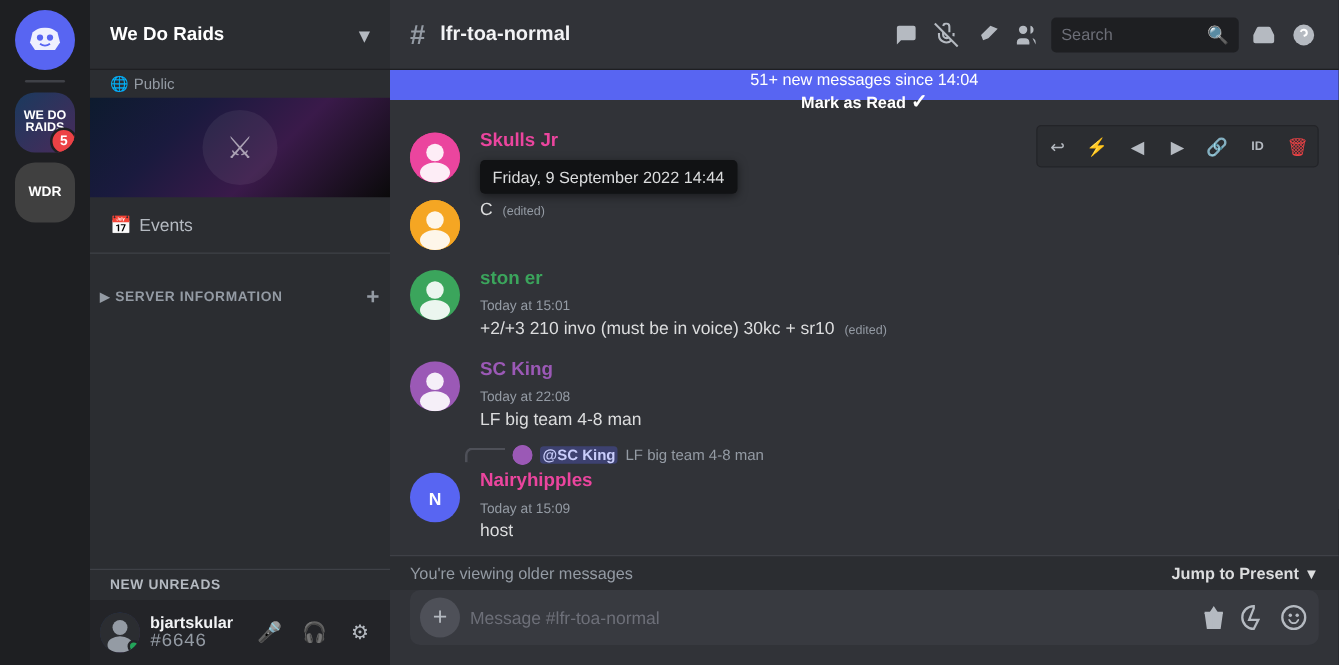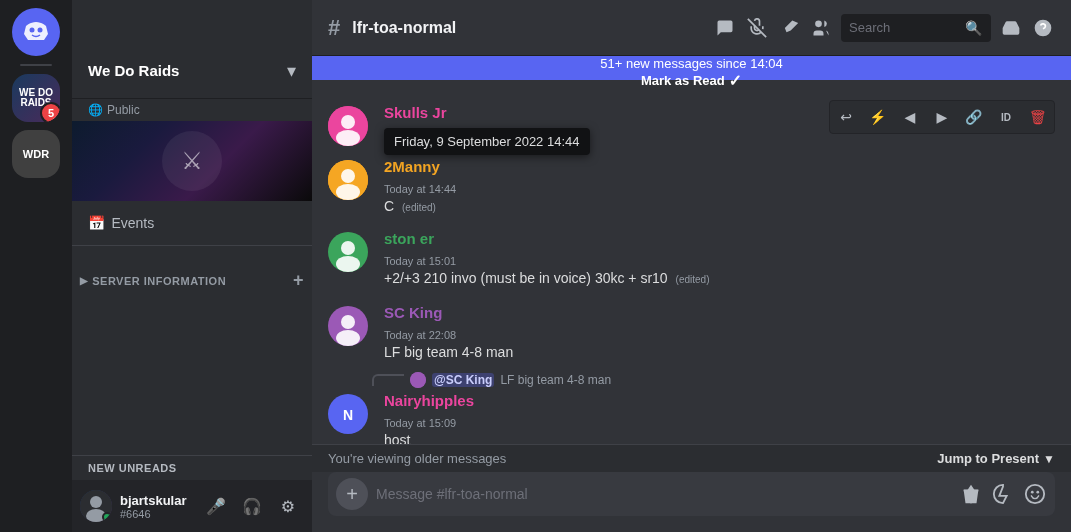--- a/index.html
+++ b/index.html
@@ -75,21 +75,20 @@
       flex-shrink: 0;
       position: relative;
     }
     .server-header {
       height: 56px;
       display: flex;
       align-items: center;
       padding: 0 16px;
       border-bottom: 1px solid #1e1f22;
       cursor: pointer;
-      margin-top: 43px;
     }
     .server-header-name {
       color: #fff;
       font-weight: 600;
       font-size: 15px;
       flex: 1;
     }
     .server-header-arrow {
       color: #b5bac1;
       font-size: 18px;
@@ -173,21 +172,22 @@
       flex: 1;
       min-width: 0;
     }
     .user-name {
       color: #f2f3f5;
       font-size: 13px;
       font-weight: 600;
     }
     .user-tag {
       color: #949ba4;
-      font-size: 11px;
+      font-size: 15px;
+      font-family: Liberation Mono, monospace;
     }
     .user-controls {
       display: flex;
       gap: 4px;
     }
     .user-control-btn {
       width: 32px;
       height: 32px;
       display: flex;
       align-items: center;
@@ -670,24 +670,20 @@
 
     <div class="message-group" style="padding-top: 8px; padding-bottom: 4px;">
       <div class="avatar" style="background: #f5a623;">
         <svg width="40" height="40" viewBox="0 0 40 40">
           <circle cx="20" cy="20" r="20" fill="#f5a623"></circle>
           <circle cx="20" cy="16" r="7" fill="white" opacity="0.9"></circle>
           <ellipse cx="20" cy="32" rx="12" ry="8" fill="white" opacity="0.9"></ellipse>
         </svg>
       </div>
       <div class="message-content">
-        <div class="message-header">
-          <span class="message-author" style="color:#f5a623;">2Manny</span>
-          <span class="message-timestamp">Today at 14:44</span>
-        </div>
         <div class="message-text">
           <span>C</span>
           <span class="message-edited">(edited)</span>
         </div>
       </div>
     </div>
 
     <div class="message-group" style="margin-top:8px;">
       <div class="avatar">
         <svg width="40" height="40" viewBox="0 0 40 40">

